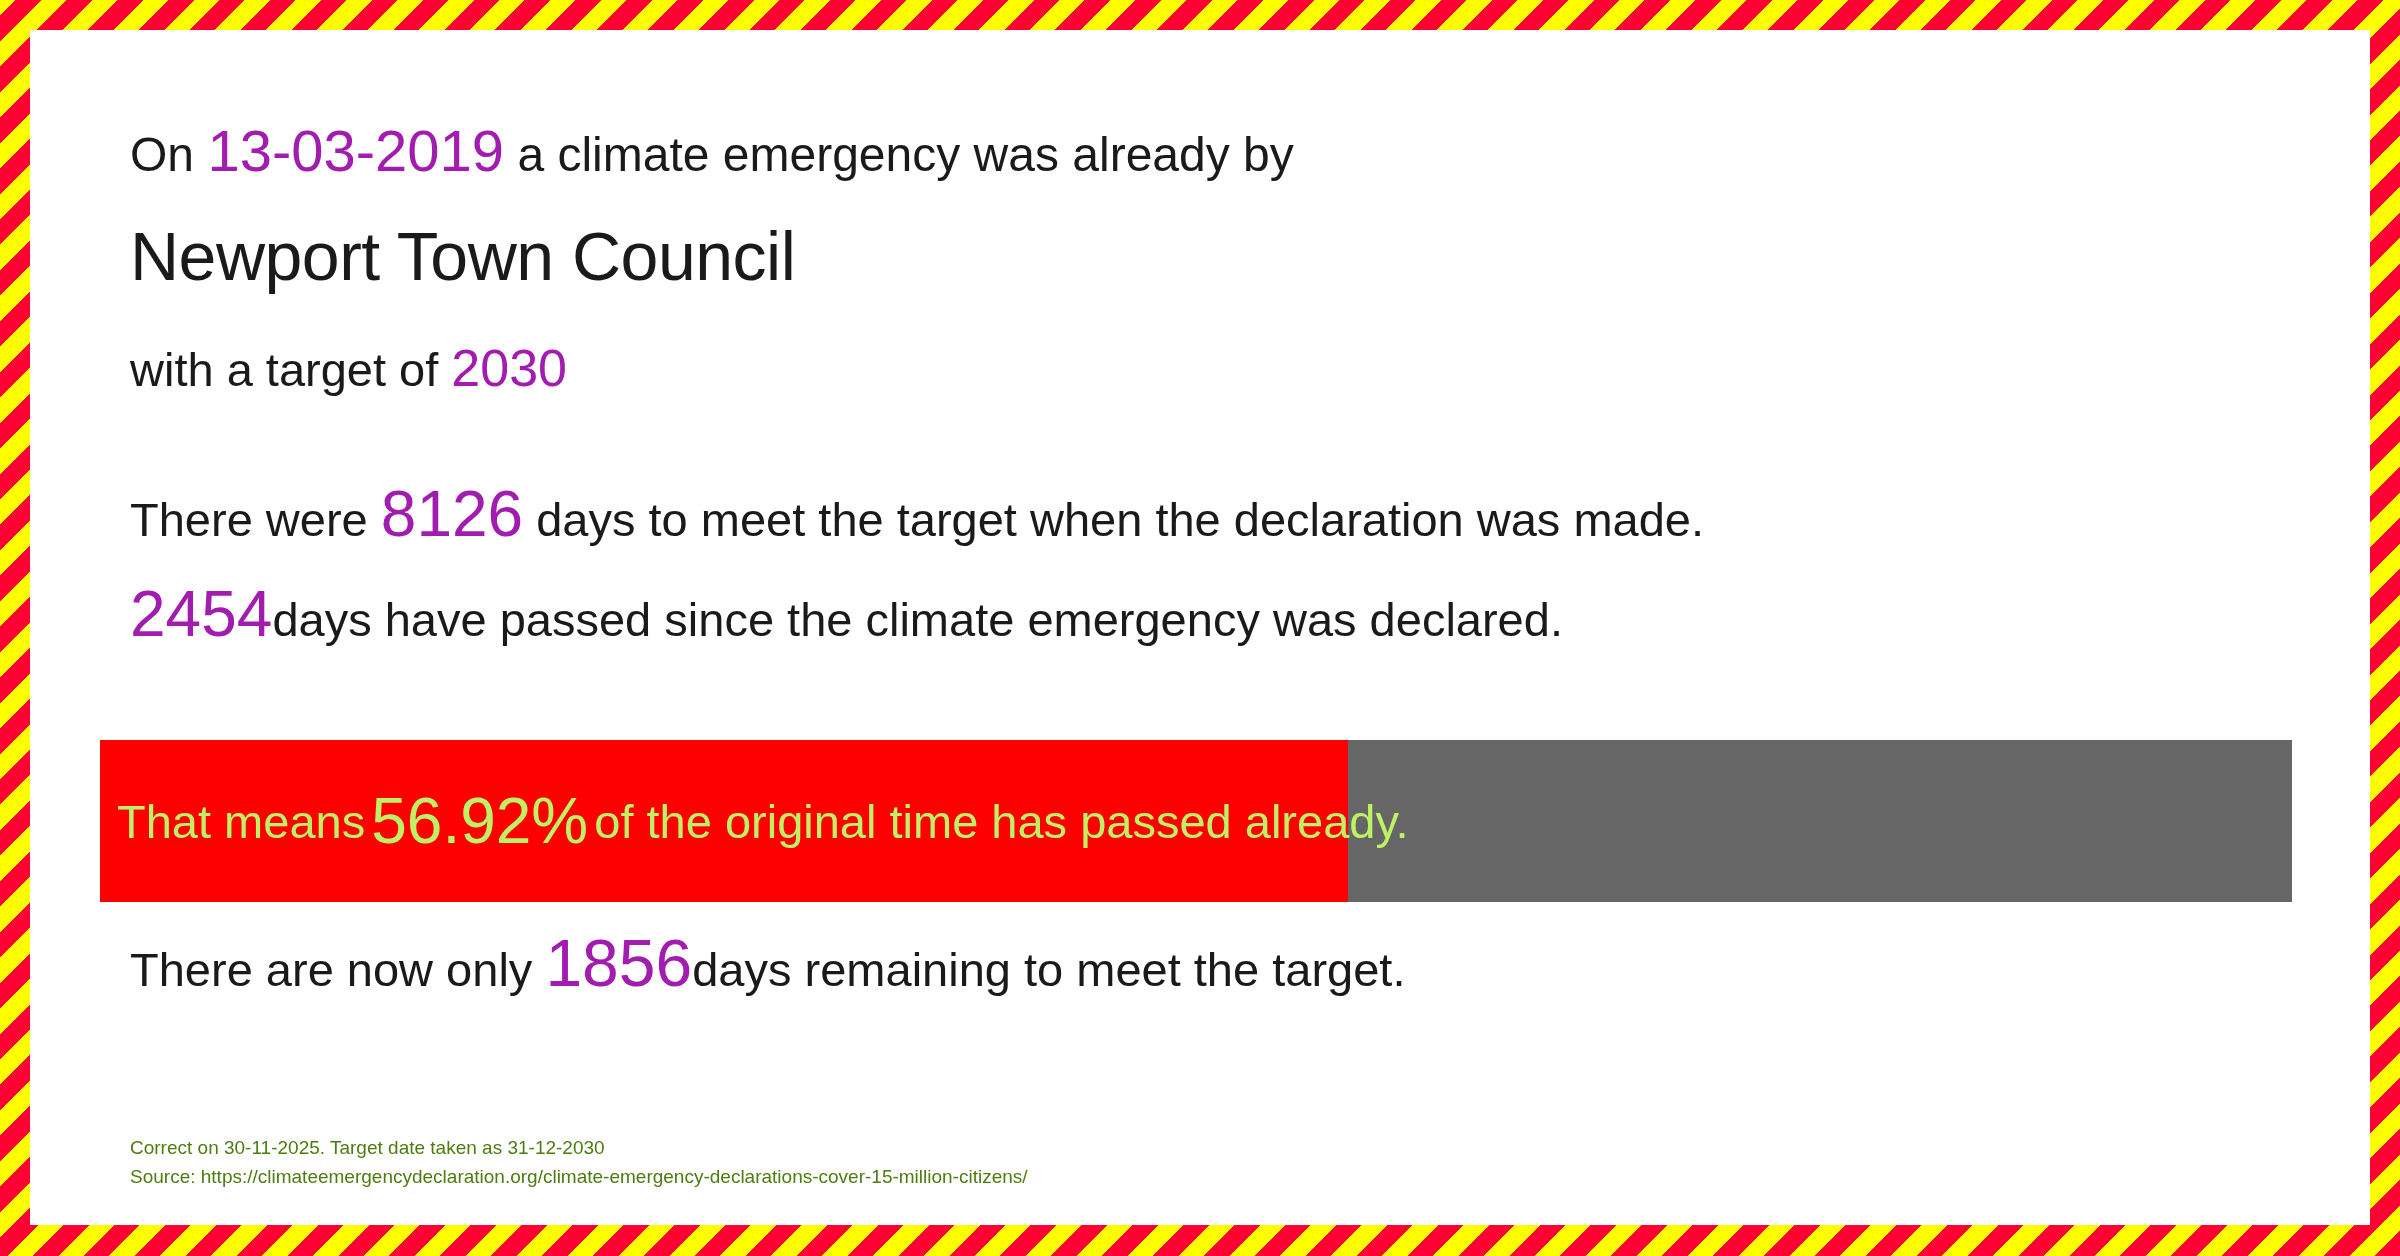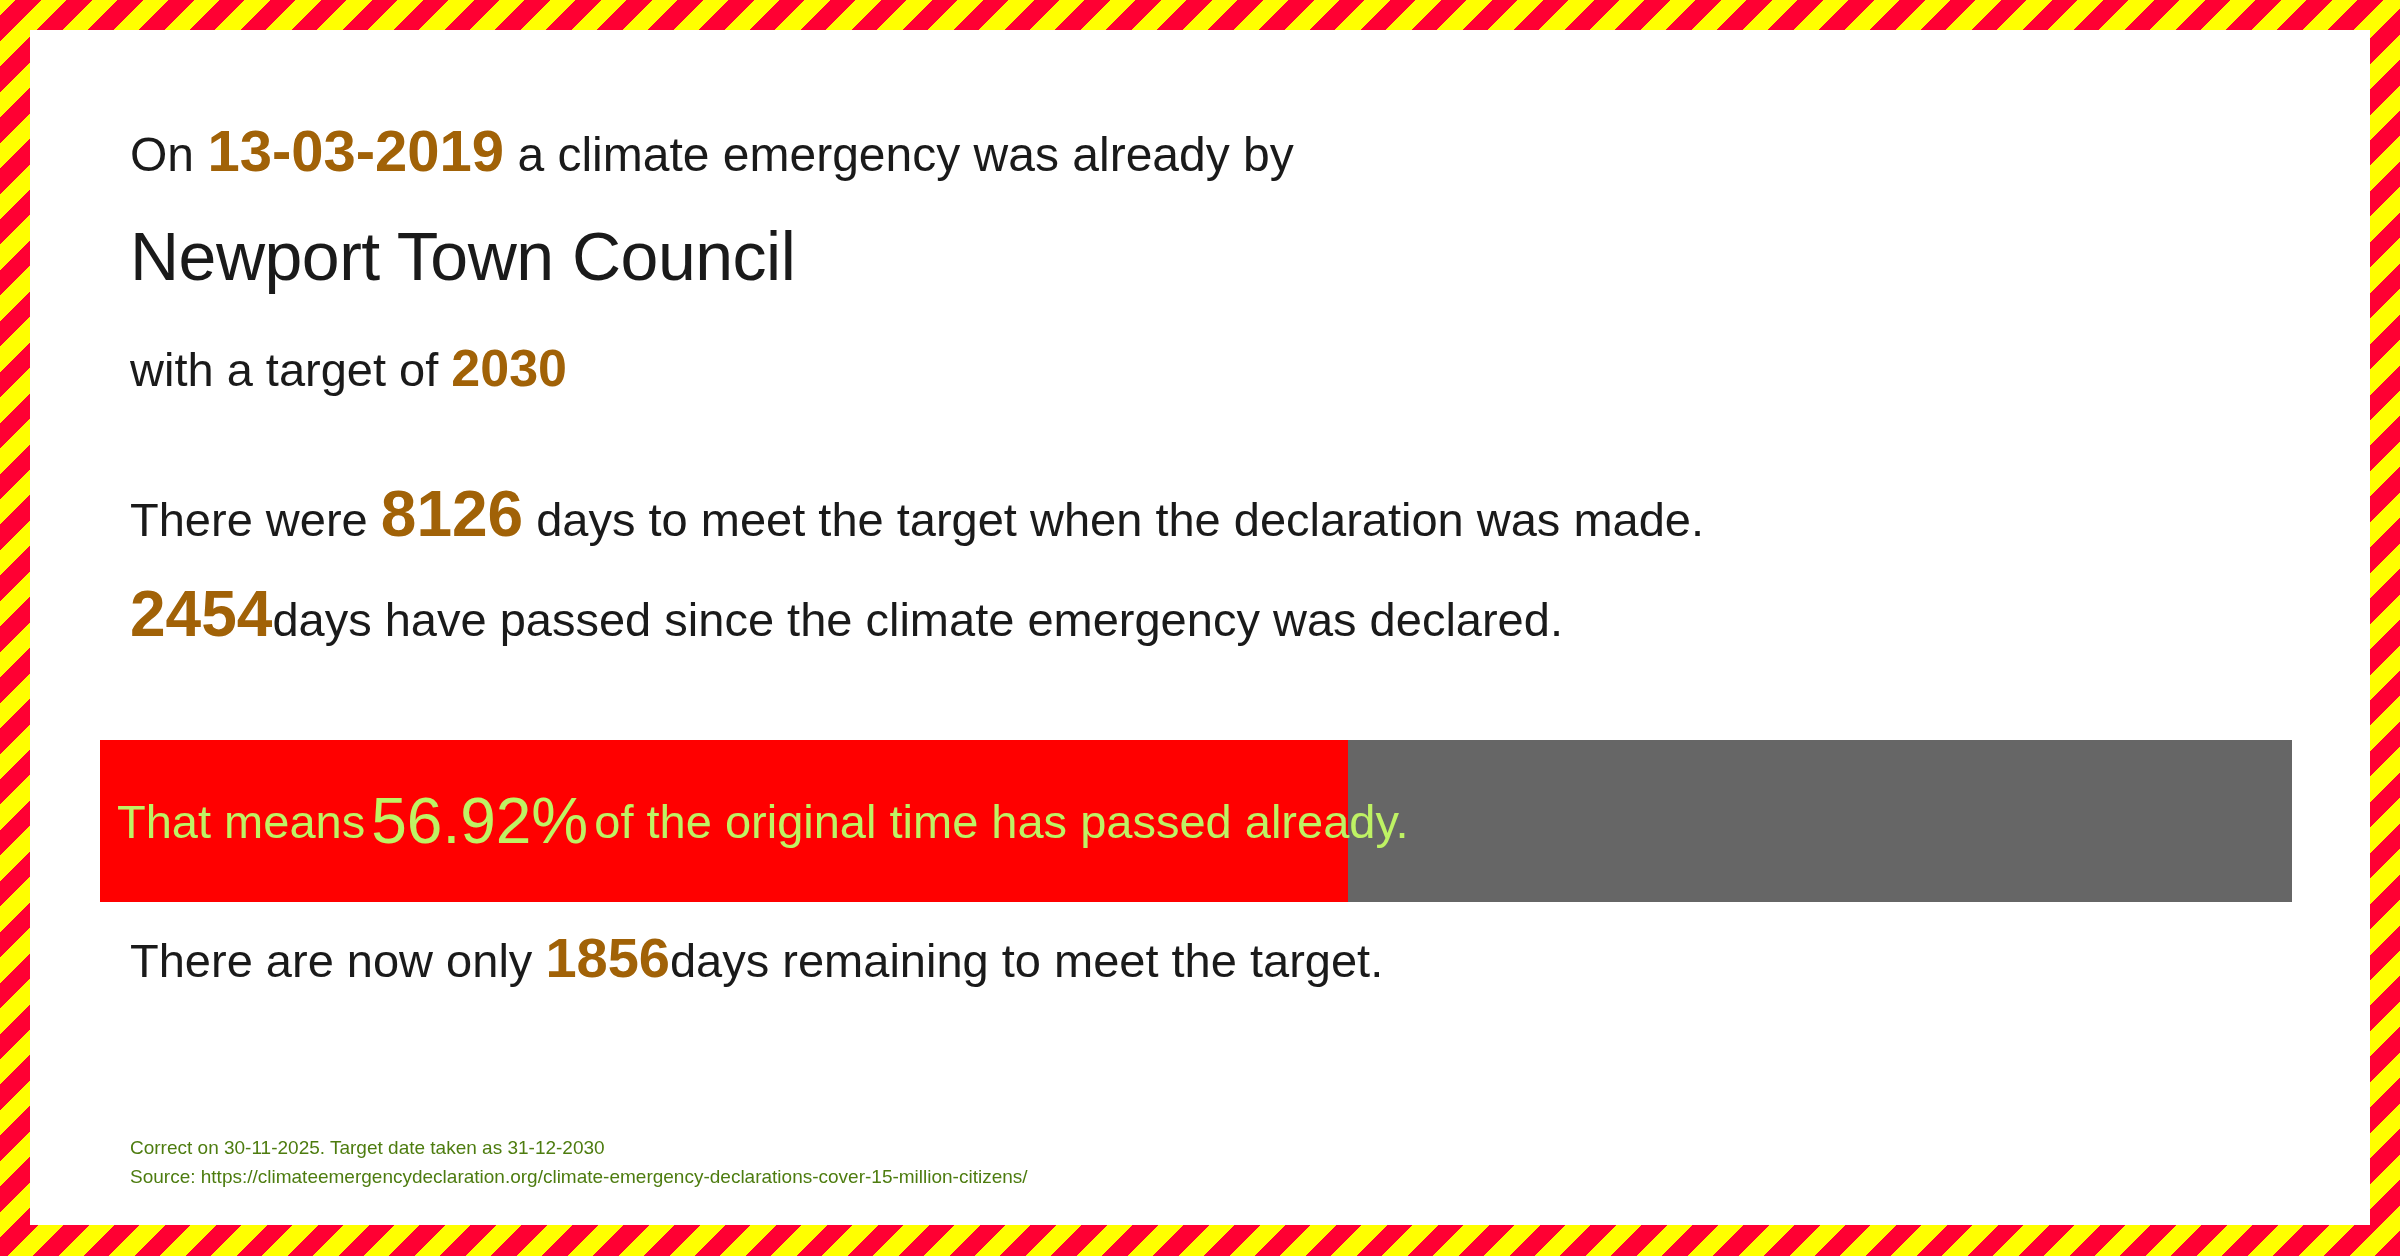--- a/index.html
+++ b/index.html
@@ -49,22 +49,21 @@
   }
 
   .line {
     font-family: "Liberation Sans", sans-serif;
     color: #1a1a1a;
     font-weight: 400;
     white-space: nowrap;
   }
 
   .red {
-    color: #a16207;
-    font-weight: bold;
+    color: #a21caf;
   }
 
   
   .line-declared {
     position: absolute;
     left: 30px;
     top: 92px;
     font-size: 48px;
     line-height: 1;
   }
@@ -158,21 +157,21 @@
   .line-remaining {
     position: absolute;
     left: 100px;
     top: 900px;
     font-size: 47px;
     line-height: 1;
     color: #1a1a1a;
     white-space: nowrap;
   }
   .line-remaining .red {
-    font-size: 56px;
+    font-size: 66px;
   }
 
   
   .footnote {
     position: absolute;
     left: 100px;
     top: 1103px;
     font-size: 19px;
     line-height: 1.55;
     color: #4d7c0f;

